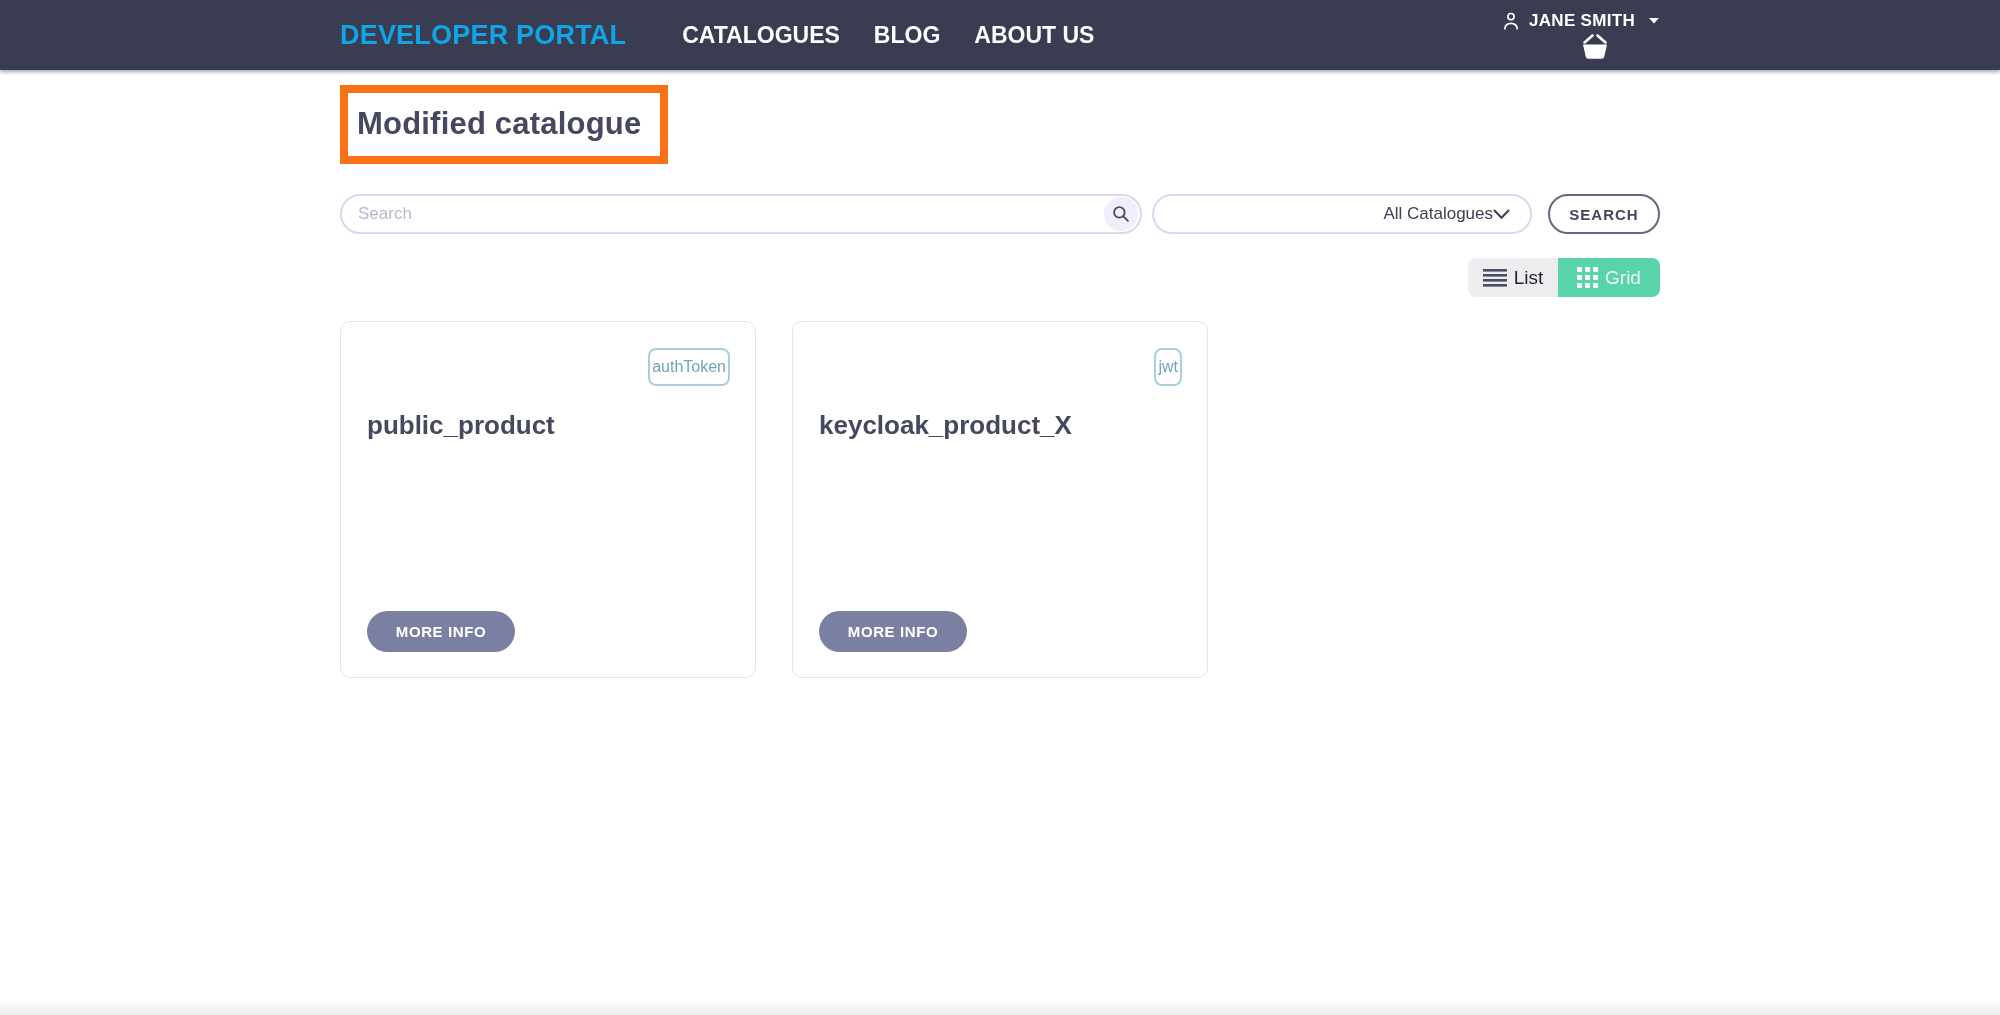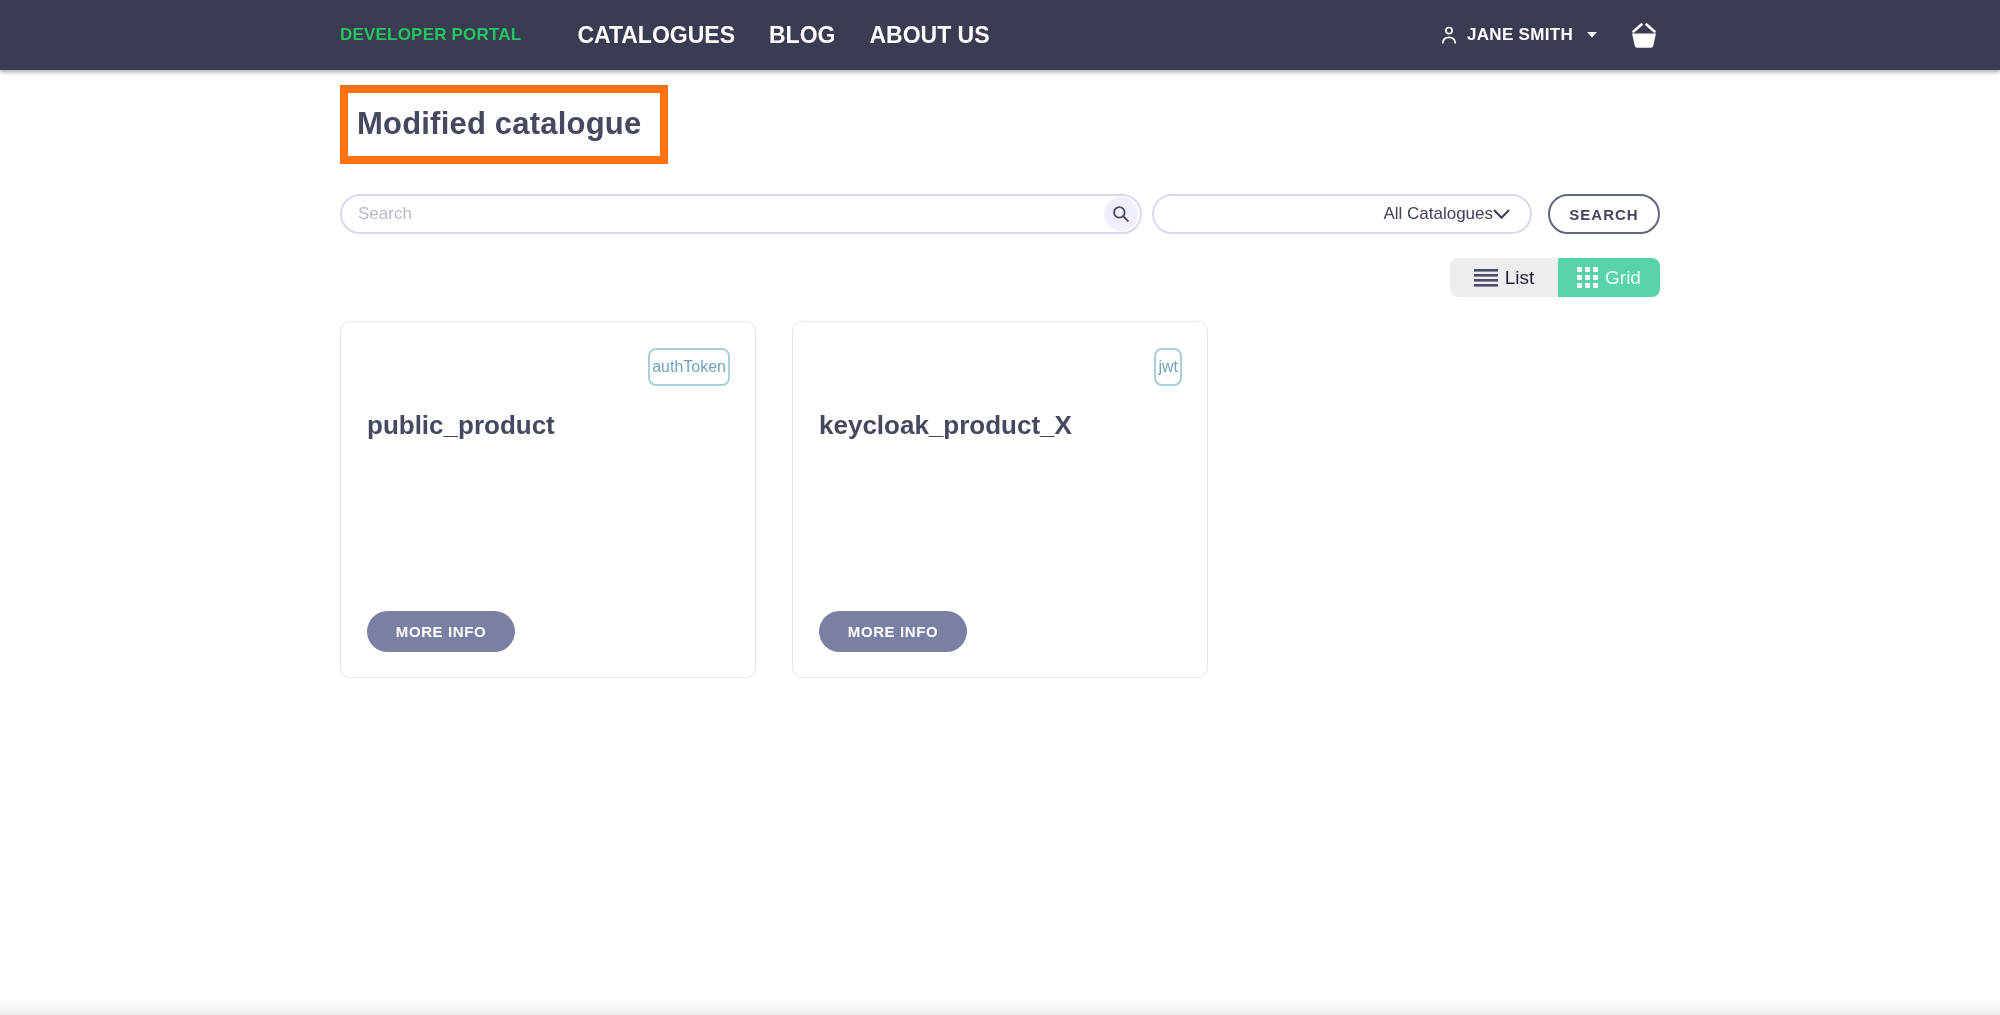--- a/index.html
+++ b/index.html
@@ -20,44 +20,45 @@
     box-shadow: 0 2px 4px rgba(58,60,81,0.45);
     position: relative;
     z-index: 5;
   }
   .header-inner {
     height: 100%;
     display: flex;
     align-items: center;
   }
   .brand {
-    font-size: 17px;
+    font-size: 27px;
     font-weight: 700;
     letter-spacing: 0.2px;
-    color: #22c55e;
+    color: #0ea5e9;
     cursor: pointer;
     white-space: nowrap;
   }
   .nav {
     display: flex;
     align-items: center;
     gap: 34px;
     margin-left: 56px;
   }
   .nav-link {
     color: #ffffff;
     font-size: 23px;
     font-weight: 700;
     cursor: pointer;
     white-space: nowrap;
   }
   .header-right {
     margin-left: auto;
     display: flex;
     align-items: center;
+    flex-direction: column;
   }
   .user-menu {
     display: flex;
     align-items: center;
     gap: 7px;
     cursor: pointer;
     color: #ffffff;
   }
   .user-name { font-size: 17px; font-weight: 700; letter-spacing: 0.3px; }
   .caret { margin-left: 6px; display: flex; }
@@ -155,21 +156,21 @@
   .toggle-seg {
     height: 39px;
     display: flex;
     align-items: center;
     justify-content: center;
     gap: 7px;
     cursor: pointer;
     font-size: 19px;
   }
   .toggle-list {
-    width: 108px;
+    width: 90px;
     background: #EDECEE;
     border-radius: 8px 0 0 8px;
     color: #1E2433;
   }
   .toggle-grid {
     width: 102px;
     background: #58D3AC;
     border-radius: 0 8px 8px 0;
     color: rgba(255,255,255,0.9);
   }

